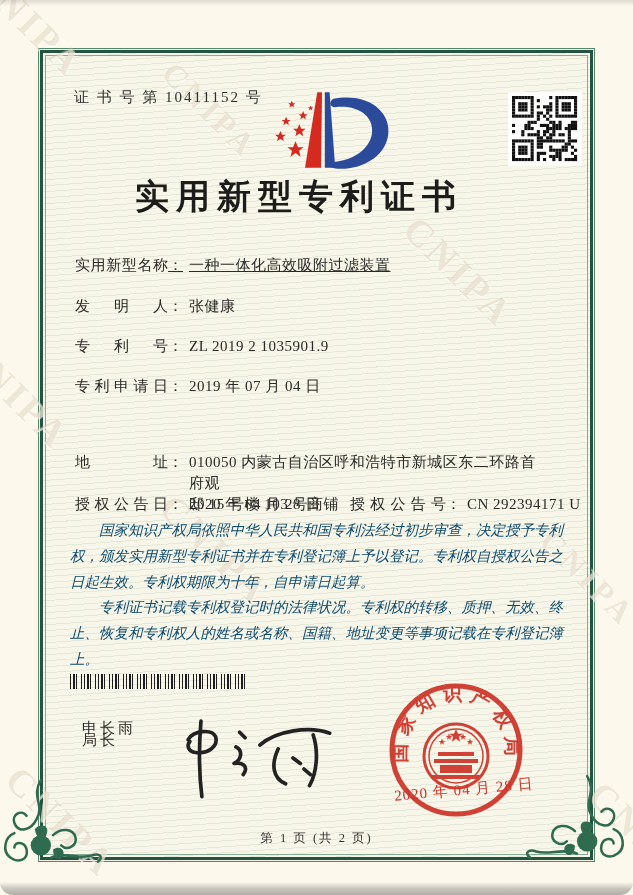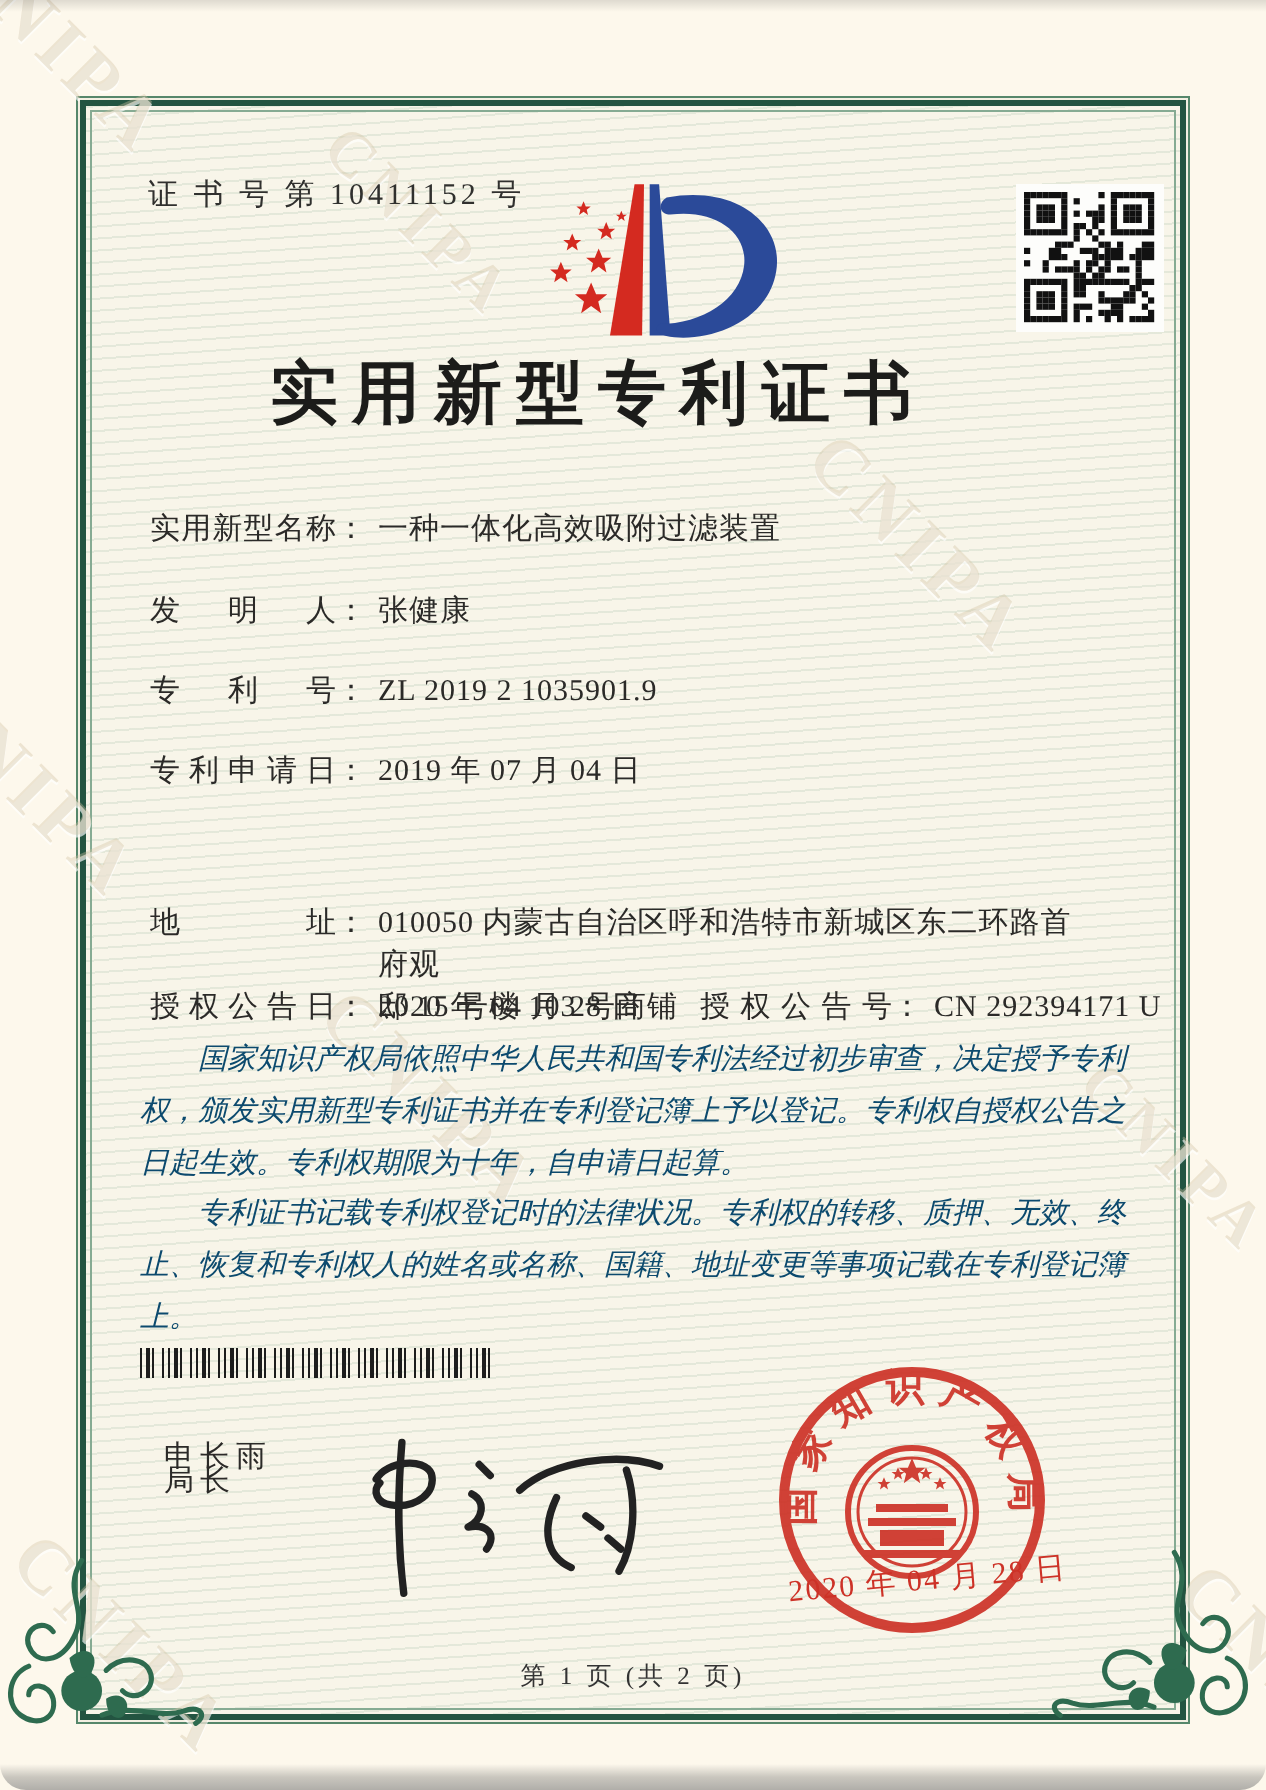--- a/index.html
+++ b/index.html
@@ -332,21 +332,21 @@
           <rect x="44.300000000000004" y="66" width="3.1" height="3.1" fill="#111"></rect>
           <rect x="50.5" y="66" width="3.1" height="3.1" fill="#111"></rect>
           <rect x="56.7" y="66" width="3.1" height="3.1" fill="#111"></rect>
           <rect x="59.800000000000004" y="66" width="3.1" height="3.1" fill="#111"></rect>
           <rect x="62.9" y="66" width="3.1" height="3.1" fill="#111"></rect>
           <rect x="66" y="66" width="3.1" height="3.1" fill="#111"></rect>
         </svg></div>
 
     <h1 class="title">实用新型专利证书</h1>
 
-    <div class="f-row" style="top:255px;">
+    <div class="f-row" style="top:255px;text-decoration:underline;">
       <span class="fl">实用新型名称</span><span class="fc">：</span><span class="fv">一种一体化高效吸附过滤装置</span>
     </div>
     <div class="f-row" style="top:296px;">
       <span class="fl">发明人</span><span class="fc">：</span><span class="fv">张健康</span>
     </div>
     <div class="f-row" style="top:336px;">
       <span class="fl">专利号</span><span class="fc">：</span><span class="fv">ZL 2019 2 1035901.9</span>
     </div>
     <div class="f-row" style="top:376px;">
       <span class="fl">专利申请日</span><span class="fc">：</span><span class="fv">2019 年 07 月 04 日</span>

